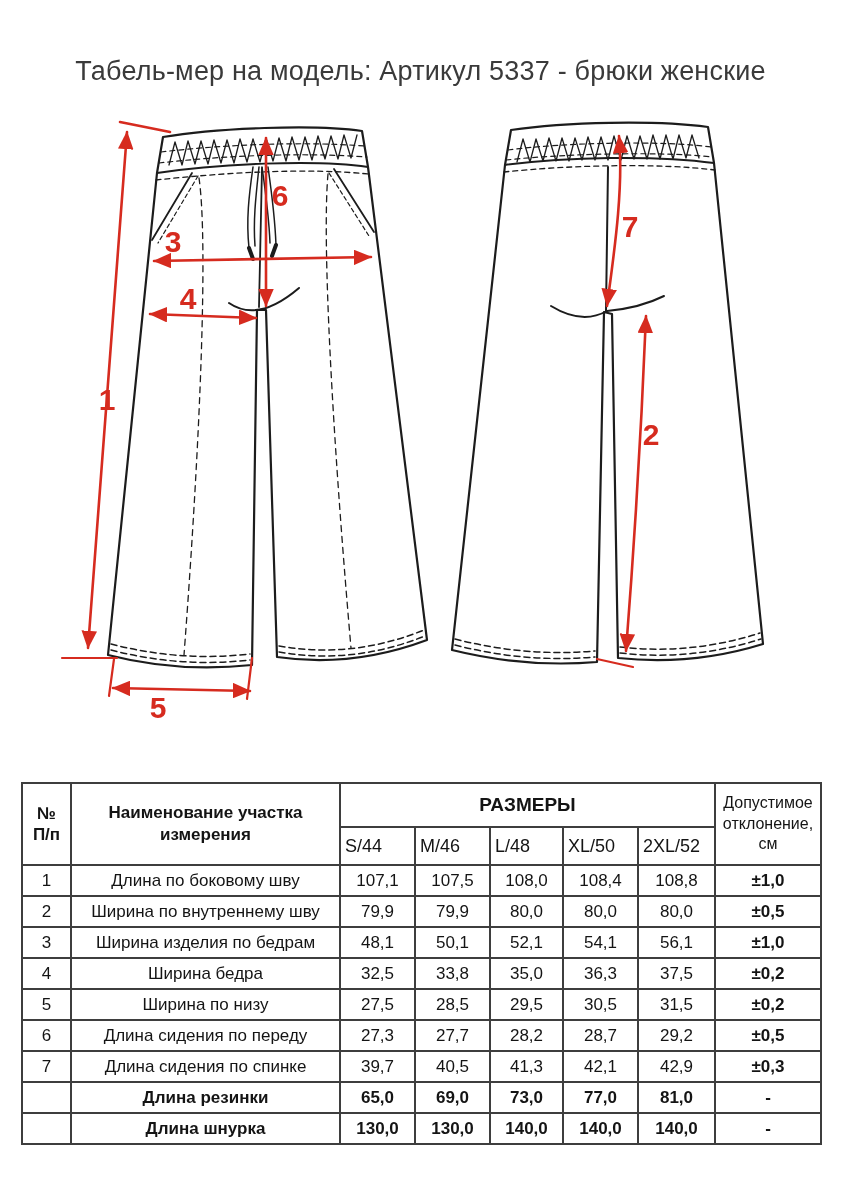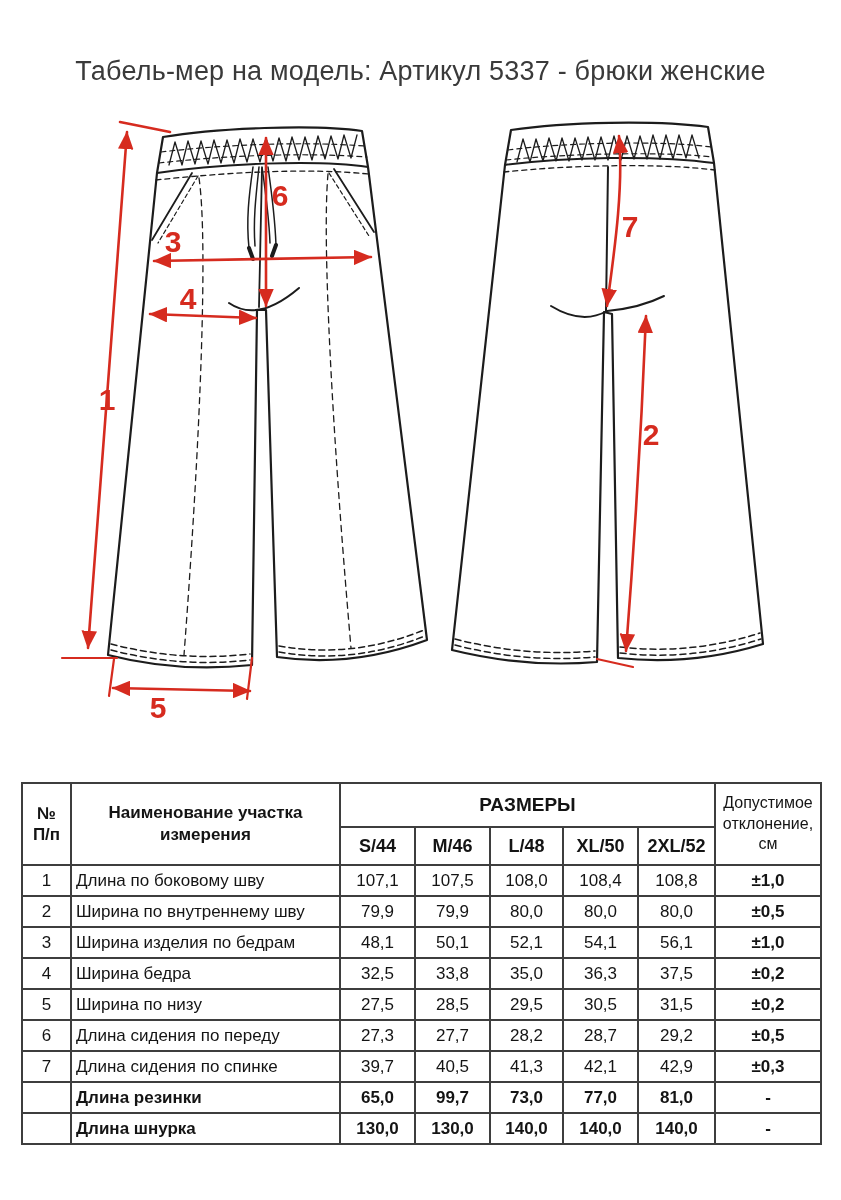--- a/index.html
+++ b/index.html
@@ -22,24 +22,24 @@
   .size-table th,.size-table td{
     border:2px solid #3e3e3e;padding:0 4px;background:#fff;
     overflow:hidden;vertical-align:middle;
   }
   .size-table thead tr.hrow1{height:44px;}
   .size-table thead tr.hrow2{height:38px;}
   .size-table tbody tr{height:31px;}
   .h-no{font-size:17px;font-weight:700;text-align:center;line-height:1.25;}
   .h-name{font-size:17px;font-weight:700;text-align:center;line-height:1.3;border-radius:12px;}
   .h-sizes{font-size:19px;font-weight:700;text-align:center;}
-  .h-size{font-size:18px;font-weight:700;text-align:center;}
+  .h-size{font-size:18px;font-weight:400;text-align:left;}
   .h-tol{font-size:16px;font-weight:400;text-align:center;line-height:1.3;}
   .c-num{font-size:17px;text-align:center;}
-  .c-name{font-size:17px;text-align:left;padding-left:8px;border-radius:10px;}
+  .c-name{font-size:17px;text-align:center;padding-left:8px;border-radius:10px;}
   .c-val{font-size:17px;text-align:center;margin-left:20px;}
   .c-tol{font-size:17px;font-weight:700;text-align:center;}
   tr.bold-row td{font-weight:700;}
 </style>
 </head>
 <body>
 
 <div class="page-title">Табель-мер на модель: Артикул 5337 - брюки женские</div>
 
 <div class="drawing-area">
@@ -238,21 +238,21 @@
       <td class="c-val">40,5</td>
       <td class="c-val">41,3</td>
       <td class="c-val">42,1</td>
       <td class="c-val">42,9</td>
       <td class="c-tol">±0,3</td>
     </tr>
     <tr class="bold-row">
       <td class="c-num"></td>
       <td class="c-name">Длина резинки</td>
       <td class="c-val">65,0</td>
-      <td class="c-val">99,7</td>
+      <td class="c-val">69,0</td>
       <td class="c-val">73,0</td>
       <td class="c-val">77,0</td>
       <td class="c-val">81,0</td>
       <td class="c-tol">-</td>
     </tr>
     <tr class="bold-row">
       <td class="c-num"></td>
       <td class="c-name">Длина шнурка</td>
       <td class="c-val">130,0</td>
       <td class="c-val">130,0</td>

